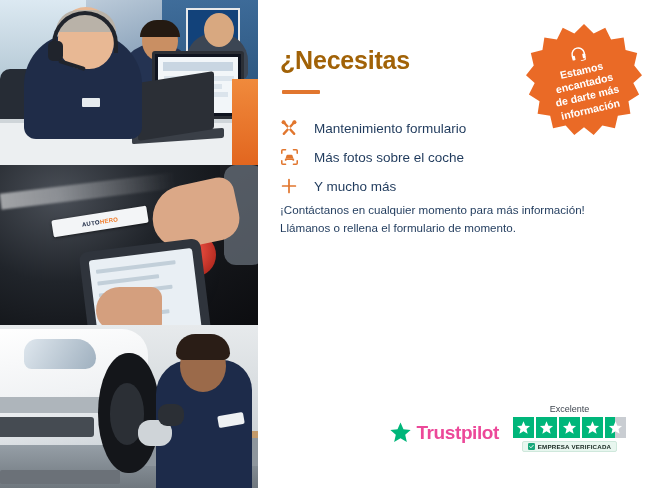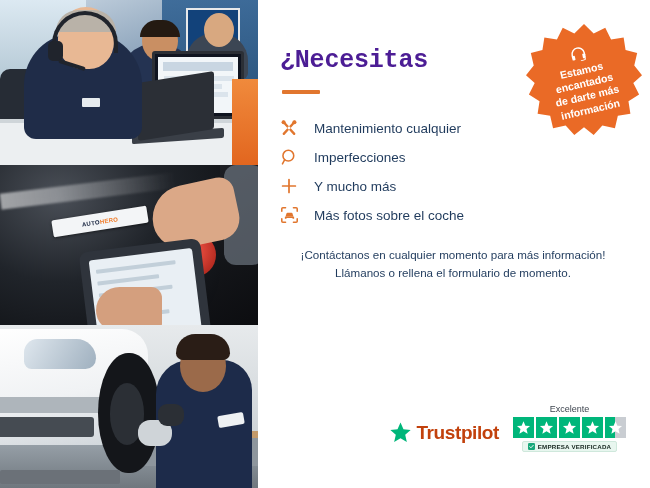--- a/index.html
+++ b/index.html
@@ -90,43 +90,43 @@
   .p3-head { position:absolute; right:32px; bottom:96px; width:46px; height:52px; background:#9b6a4a; border-radius:50%; }
   .p3-hair { position:absolute; right:28px; bottom:128px; width:54px; height:26px; background:#2a1d16; border-radius:28px 28px 10px 10px; }
   .p3-glove { position:absolute; right:86px; bottom:42px; width:34px; height:26px; background:#cfd4d8; border-radius:12px; }
   .p3-glove2 { position:absolute; right:74px; bottom:62px; width:26px; height:22px; background:#2b2f35; border-radius:9px; }
   .p3-logo { position:absolute; right:14px; bottom:62px; width:26px; height:12px; background:#eef1f3; border-radius:2px; transform:rotate(-10deg); }
   .p3-lift { position:absolute; left:0; bottom:4px; width:120px; height:14px; background:#6b7178; border-radius:2px; }
 
   
   .content { position:relative; flex:1; padding: 46px 24px 0 22px; }
 
-  .heading { font-size: 25px; line-height: 1.18; font-weight: bold; color:#4c1d95; letter-spacing:-.2px;font-family:Liberation Mono, monospace; }
+  .heading { font-size: 25px; line-height: 1.18; font-weight: bold; color:#a16207; letter-spacing:-.2px; }
   .rule { width: 38px; height: 4px; background:#e1762e; margin: 14px 0 0 2px; border-radius:1px; }
 
   .features { margin-top: 20px; list-style:none; }
   .feature { display:flex; align-items:center; height: 29px; }
   .feature .ico { width: 30px; flex:none; display:flex; align-items:center; justify-content:flex-start; }
   .feature .flabel { font-size: 13.5px; color:#1f3a5c; padding-left: 4px; }
 
-  .contact { margin-top: 16px; font-size: 11.6px; line-height: 1.6; color:#1f3a5c;text-align:center; }
+  .contact { font-size: 11.6px; line-height: 1.6; color:#1f3a5c; }
 
   
   .badge { position:absolute; right: 8px; top: 22px; width: 116px; height: 118px;
            display:flex; flex-direction:column; align-items:center; justify-content:center;
            color:#fff; text-align:center; }
   .badge-burst { position:absolute; inset:0; }
   .badge-inner { position:relative; transform: rotate(-13deg); width: 96px; }
   .badge-head { display:block; margin: 0 auto 3px; }
   .badge-text { font-size: 10.5px; font-weight:bold; line-height:1.26; color:#fff; }
 
   
   .trust { position:absolute; left: 22px; right: 24px; bottom: 36px; display:flex; align-items:flex-end; justify-content:flex-end; gap: 14px; }
   .tp-logo { display:flex; align-items:center; gap:4px; padding-bottom:8px; }
-  .tp-word { font-size: 19px; font-weight: bold; color:#c2410c; letter-spacing:-.4px;text-align:right; }
+  .tp-word { font-size: 19px; font-weight: bold; color:#ec4899; letter-spacing:-.4px;text-align:right; }
   .tp-right { display:flex; flex-direction:column; align-items:center; gap:3px; }
   .tp-excelente { font-size: 9px; color:#3f4650; }
   .tp-stars { display:flex; gap:2px; }
   .tp-star { width:21px; height:21px; background:#00b67a; display:flex; align-items:center; justify-content:center; }
   .tp-star.half { background: linear-gradient(90deg,#00b67a 50%,#c9cdd2 50%); }
   .tp-verified { display:flex; align-items:center; gap:3px; background:#e8f6ef; border:1px solid #cfe8dc;
                  border-radius:2px; padding:1px 5px; }
   .tp-ver-text { font-size:6.2px; font-weight:bold; color:#16261f; letter-spacing:.2px; }
 </style>
 </head>
@@ -247,56 +247,47 @@
       <li class="feature">
         <span class="ico">
           <svg width="18" height="18" viewBox="0 0 22 22">
             <path d="M4 3.4 L17.4 18.2" stroke="#e1762e" stroke-width="2.8" stroke-linecap="round"></path>
             <path d="M18 3.4 L4.6 18.2" stroke="#e1762e" stroke-width="2.8" stroke-linecap="round"></path>
             <circle cx="4.4" cy="4" r="2.5" fill="#e1762e"></circle>
             <circle cx="17.6" cy="4" r="2.5" fill="#e1762e"></circle>
             <circle cx="11" cy="11" r="1.8" fill="#fff"></circle>
           </svg>
         </span>
-        <span class="flabel">Mantenimiento cualquier</span>
+        <span class="flabel">Mantenimiento formulario</span>
       </li>
 
-      <li class="feature">
-        <span class="ico">
-          <svg width="18" height="18" viewBox="0 0 22 22">
-            <circle cx="10.2" cy="9.4" r="6.6" fill="none" stroke="#e1762e" stroke-width="1.9"></circle>
-            <path d="M5.6 14.6 L3 19.4" stroke="#e1762e" stroke-width="1.9" stroke-linecap="round"></path>
-          </svg>
-        </span>
-        <span class="flabel">Imperfecciones</span>
-      </li>
-
-      <li class="feature">
-        <span class="ico">
-          <svg width="18" height="18" viewBox="0 0 22 22">
-            <path d="M11 3.2 V18.8 M3.2 11 H18.8" stroke="#e1762e" stroke-width="2.1" stroke-linecap="round"></path>
-          </svg>
-        </span>
-        <span class="flabel">Y mucho más</span>
-      </li>
 
       <li class="feature">
         <span class="ico">
           <svg width="19" height="18" viewBox="0 0 22 21">
             <path d="M2 6.2 V3.2 a1.2 1.2 0 0 1 1.2 -1.2 H6.4" fill="none" stroke="#e1762e" stroke-width="1.8" stroke-linecap="round"></path>
             <path d="M15.6 2 H18.8 A1.2 1.2 0 0 1 20 3.2 V6.2" fill="none" stroke="#e1762e" stroke-width="1.8" stroke-linecap="round"></path>
             <path d="M20 14.8 V17.8 A1.2 1.2 0 0 1 18.8 19 H15.6" fill="none" stroke="#e1762e" stroke-width="1.8" stroke-linecap="round"></path>
             <path d="M6.4 19 H3.2 A1.2 1.2 0 0 1 2 17.8 V14.8" fill="none" stroke="#e1762e" stroke-width="1.8" stroke-linecap="round"></path>
             <path d="M5.6 12.6 h10.8 v2.4 h-1.9 v-1 H7.5 v1 H5.6 z" fill="#e1762e"></path>
             <path d="M6.3 12.4 L7.6 8.6 a1.1 1.1 0 0 1 1 -0.7 h4.8 a1.1 1.1 0 0 1 1 0.7 l1.3 3.8 z" fill="#e1762e"></path>
           </svg>
         </span>
         <span class="flabel">Más fotos sobre el coche</span>
       </li>
 
+      <li class="feature">
+        <span class="ico">
+          <svg width="18" height="18" viewBox="0 0 22 22">
+            <path d="M11 3.2 V18.8 M3.2 11 H18.8" stroke="#e1762e" stroke-width="2.1" stroke-linecap="round"></path>
+          </svg>
+        </span>
+        <span class="flabel">Y mucho más</span>
+      </li>
+
     </ul>
 
     <div class="contact">
       <div>¡Contáctanos en cualquier momento para más información!</div>
       <div>Llámanos o rellena el formulario de momento.</div>
     </div>
 
     <div class="trust">
       <div class="tp-logo">
         <svg width="23" height="23" viewBox="0 0 24 24">

